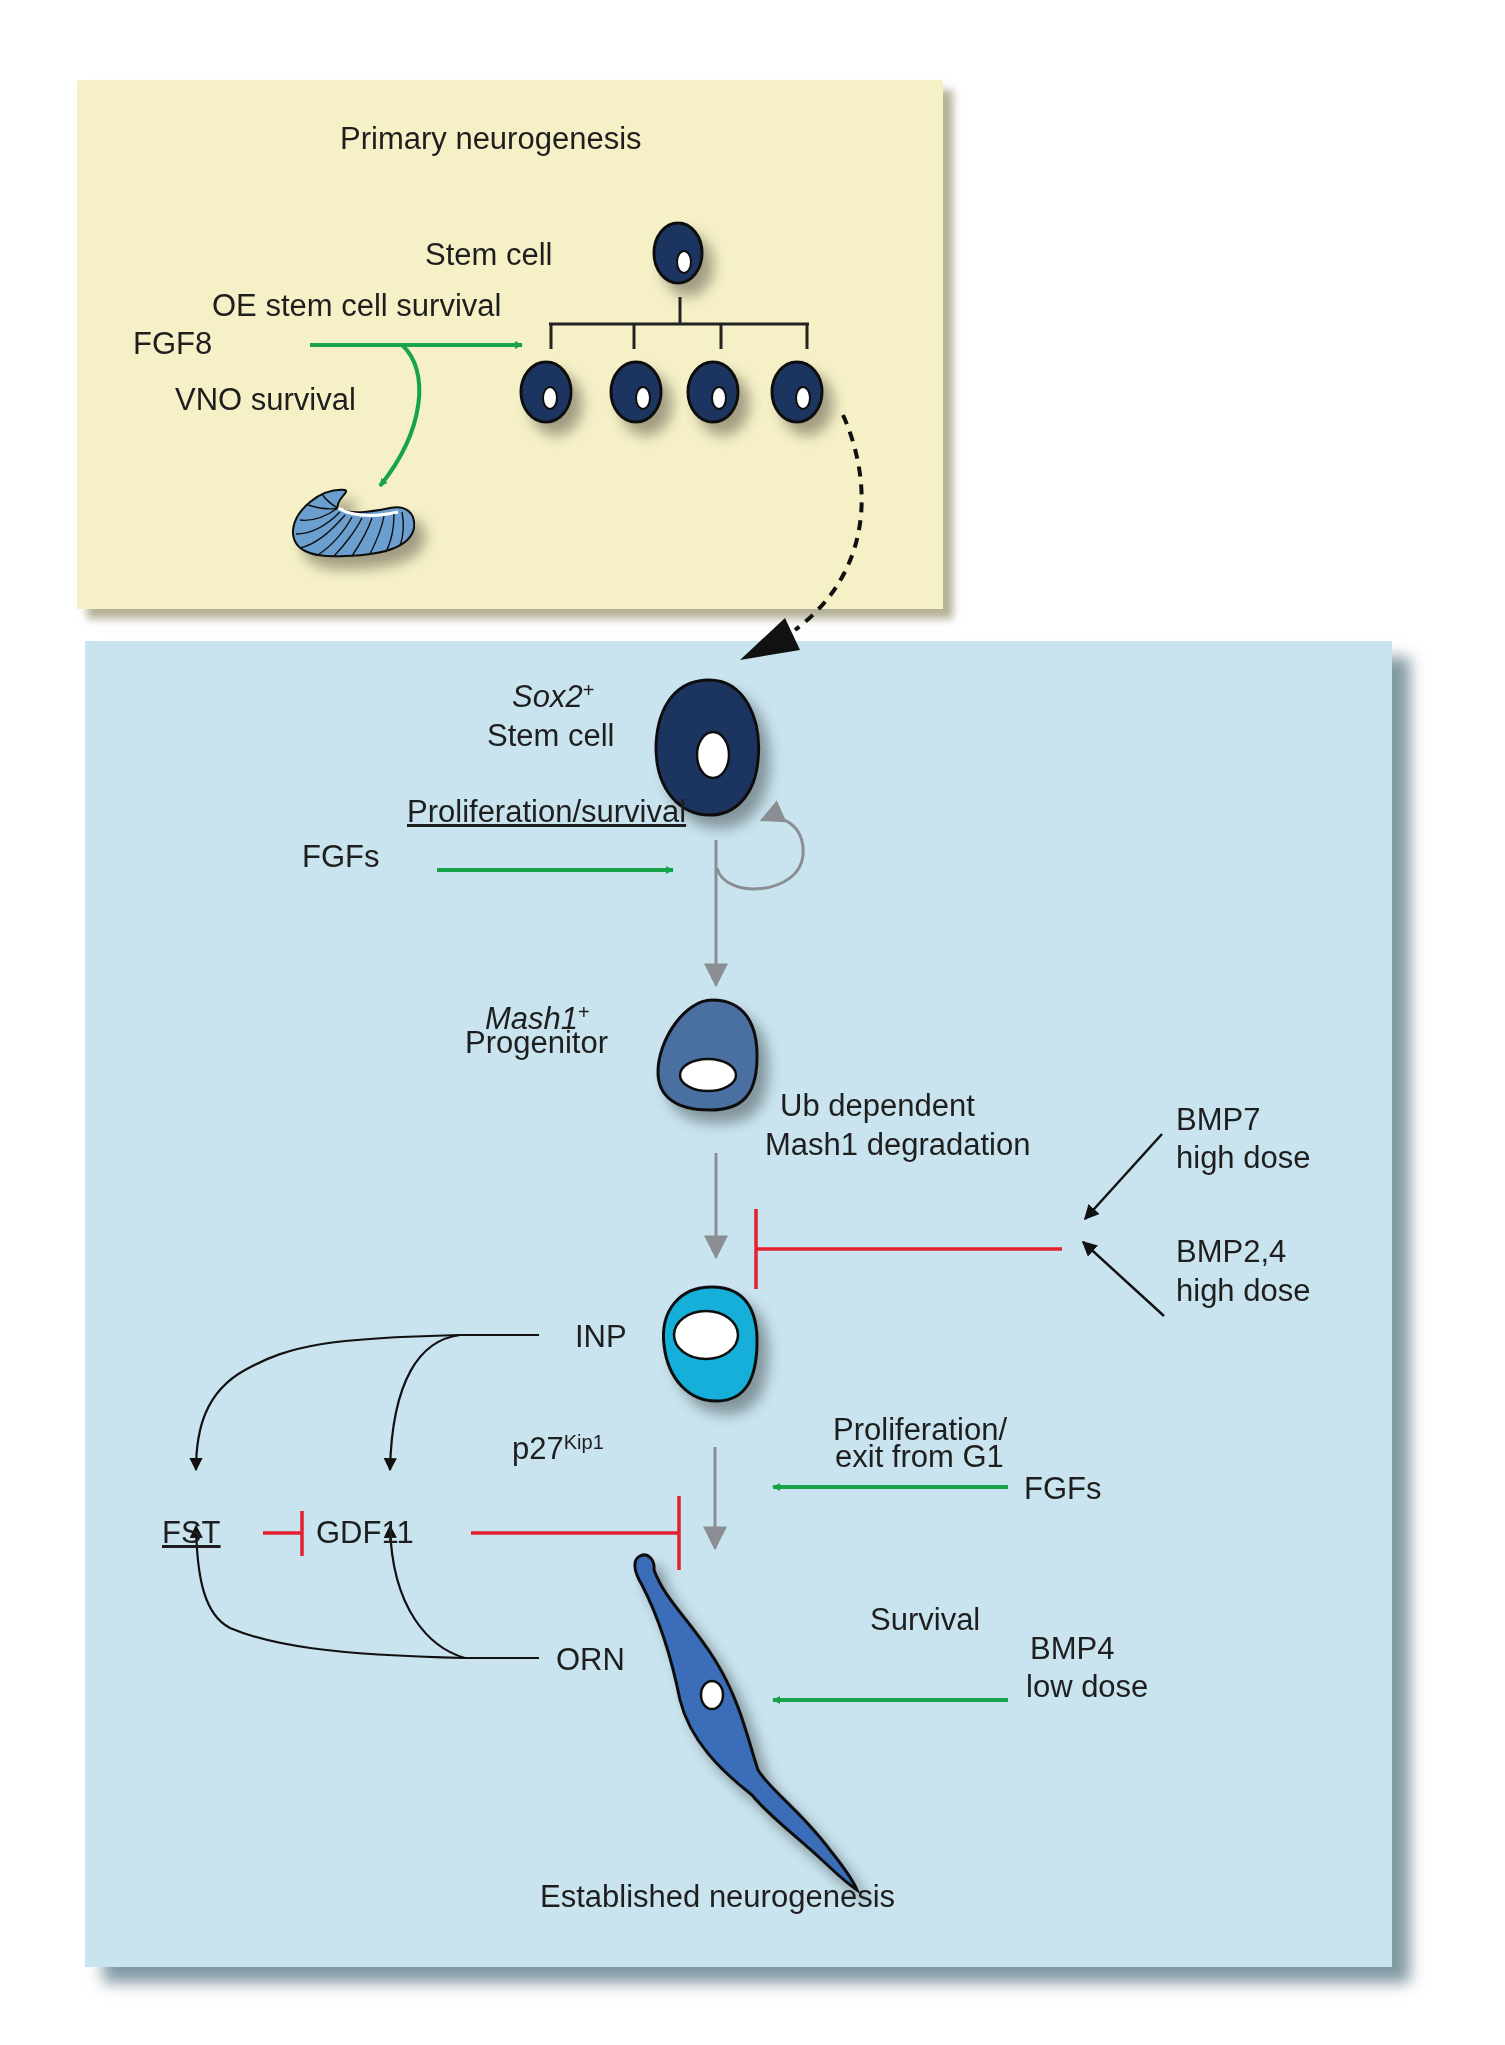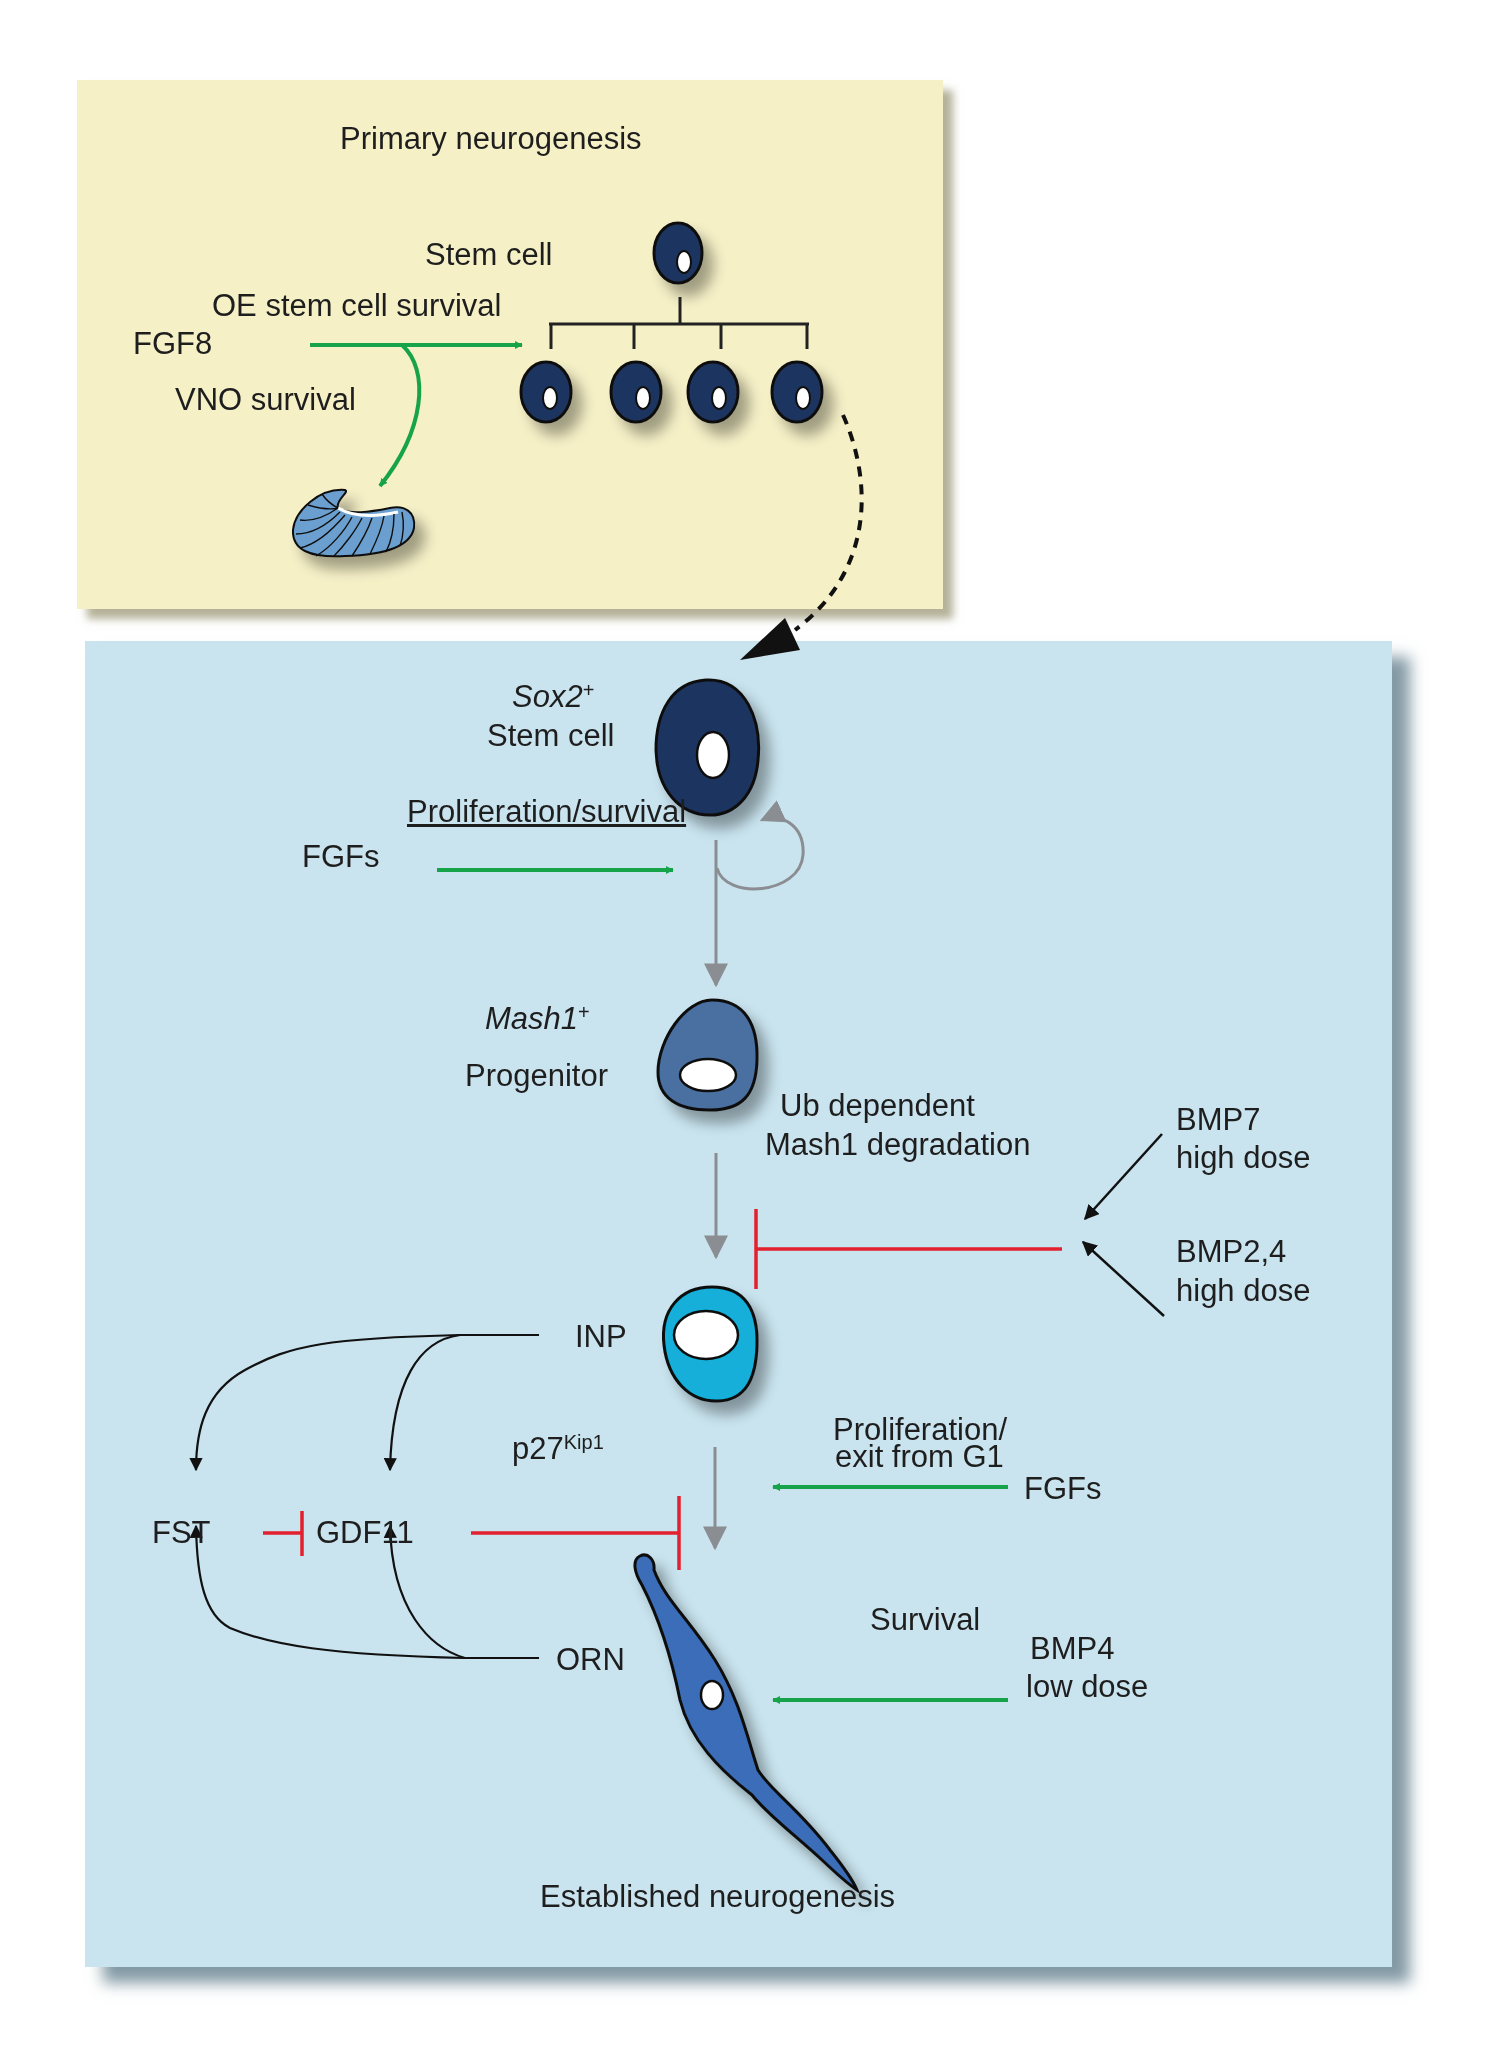--- a/index.html
+++ b/index.html
@@ -155,30 +155,30 @@
 <div class="lbl" style="left:212px;top:287px;">OE stem cell survival</div>
 <div class="lbl" style="left:133px;top:325px;">FGF8</div>
 <div class="lbl" style="left:175px;top:381px;">VNO survival</div>
 
 <div class="lbl" style="left:512px;top:678px;"><span class="it">Sox2</span><sup>+</sup></div>
 <div class="lbl" style="left:487px;top:717px;">Stem cell</div>
 <div class="lbl" style="left:407px;top:793px;text-decoration:underline;">Proliferation/survival</div>
 <div class="lbl" style="left:302px;top:838px;">FGFs</div>
 
 <div class="lbl" style="left:485px;top:1000px;"><span class="it">Mash1</span><sup>+</sup></div>
-<div class="lbl" style="left:465px;top:1057px;text-align:center;">Progenitor</div>
+<div class="lbl" style="left:465px;top:1024px;text-align:center;">Progenitor</div>
 <div class="lbl" style="left:780px;top:1087px;">Ub dependent</div>
 <div class="lbl" style="left:765px;top:1126px;">Mash1 degradation</div>
 <div class="lbl" style="left:1176px;top:1101px;">BMP7</div>
 <div class="lbl" style="left:1176px;top:1139px;">high dose</div>
 <div class="lbl" style="left:1176px;top:1233px;">BMP2,4</div>
 <div class="lbl" style="left:1176px;top:1272px;">high dose</div>
 
 <div class="lbl" style="left:575px;top:1318px;">INP</div>
-<div class="lbl" style="left:152px;top:1514px;">FST</div>
+<div class="lbl" style="left:162px;top:1514px;text-decoration:underline;">FST</div>
 <div class="lbl" style="left:316px;top:1514px;">GDF11</div>
 <div class="lbl" style="left:512px;top:1430px;"><span>p27</span><sup>Kip1</sup></div>
 <div class="lbl" style="left:833px;top:1399px;margin-top:12px;">Proliferation/</div>
 <div class="lbl" style="left:835px;top:1438px;">exit from G1</div>
 <div class="lbl" style="left:1024px;top:1470px;">FGFs</div>
 
 <div class="lbl" style="left:556px;top:1641px;">ORN</div>
 <div class="lbl" style="left:870px;top:1601px;">Survival</div>
 <div class="lbl" style="left:1030px;top:1630px;">BMP4</div>
 <div class="lbl" style="left:1026px;top:1668px;">low dose</div>

